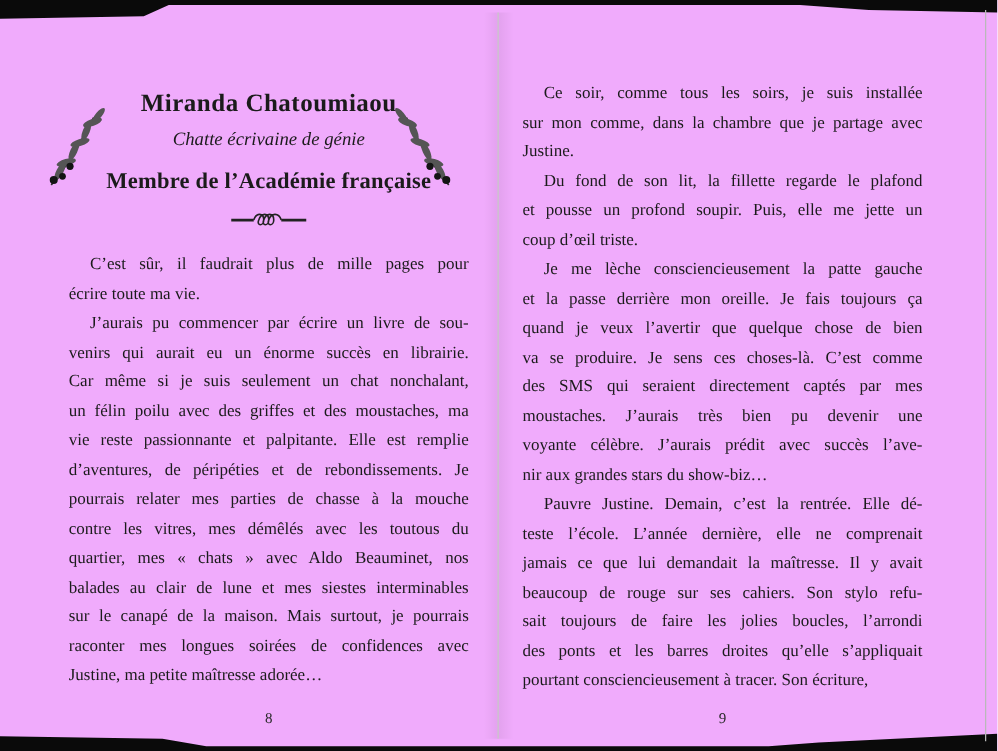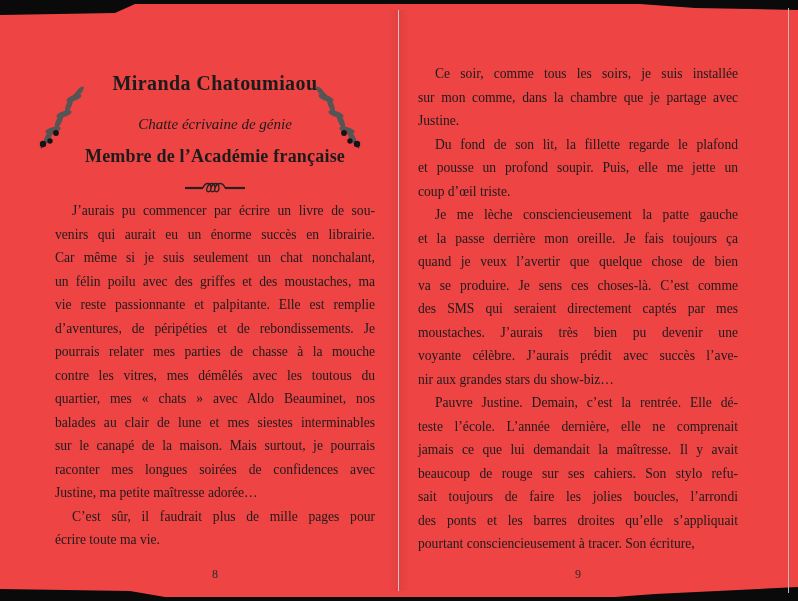--- a/index.html
+++ b/index.html
@@ -1,41 +1,41 @@
 <!DOCTYPE html>
 <html><head>
 <meta charset="utf-8">
 <style>
   html, body { margin: 0; padding: 0; background: #ffffff; }
   .book {
     position: relative;
     width: 798px;
     height: 601px;
-    background: #ef4444;
+    background: #f0abfc;
     overflow: hidden;
     font-family: "Liberation Serif", serif;
     color: #1b1b1b;
   }
   .scan-edge { position: absolute; left: 0; width: 798px; height: 18px; pointer-events: none; }
   .scan-edge.top { top: 0; }
   .scan-edge.bottom { bottom: 0; }
   .gutter-shade {
     position: absolute; left: 387px; top: 10px; bottom: 10px; width: 24px;
     background: linear-gradient(90deg, rgba(0,0,0,0) 0%, rgba(0,0,0,0.05) 45%, rgba(0,0,0,0.05) 55%, rgba(0,0,0,0) 100%);
   }
   .gutter { position: absolute; left: 398px; top: 10px; bottom: 10px; width: 1px; background: #c8c8c8; }
   .edge-right { position: absolute; left: 788px; top: 8px; bottom: 8px; width: 1px; background: #b9b9b9; }
 
   .page { position: absolute; top: 0; width: 399px; height: 601px; }
   .page.left  { left: 0; }
   .page.right { left: 389px; }
 
   .chapter-header { position: absolute; left: 55px; top: 72px; width: 320px; text-align: center; }
   .title { font-size: 20px; font-weight: 700; margin: 0; letter-spacing: 0.4px; }
-  .subtitle { font-style: italic; font-size: 15px; margin-top: 21px; text-align: center; }
+  .subtitle { font-style: italic; font-size: 15px; margin-top: 9px; text-align: center; }
   .affiliation { font-weight: 700; font-size: 18px; margin-top: 13px; letter-spacing: 0.2px; }
   .ornament { margin-top: 13px; line-height: 0; }
 
   .branch { position: absolute; width: 58px; height: 66px; }
   .branch.l { left: 34px; top: 86px; }
   .branch.r { left: 308px; top: 86px; transform: scaleX(-1); }
 
   .page-body { position: absolute; width: 320px; font-size: 13.6px; line-height: 23.5px; }
   #left-body  { left: 55px; top: 199px; }
   #right-body { left: 29px; top: 62px; }
@@ -119,37 +119,37 @@
         <svg viewBox="0 0 64 16" width="64" height="16">
           <path d="M2 8 H20" stroke="#222222" stroke-width="2.2" fill="none"></path>
           <path d="M20 8 C22 2, 28 2, 28 8 C28 13, 22 13, 24 8 C26 2, 32 2, 32 8 C32 13, 26 13, 28 8 C30 2, 36 2, 36 8 C36 13, 30 13, 32 8 C34 2, 40 2, 42 8" stroke="#222222" stroke-width="1.3" fill="none"></path>
           <path d="M42 8 H62" stroke="#222222" stroke-width="2.2" fill="none"></path>
         </svg>
       </div>
     </div>
 
     <div class="page-body" id="left-body">
         <div class="paragraph">
+          <div class="line first">C’est sûr, il faudrait plus de mille pages pour</div>
+          <div class="line last">écrire toute ma vie.</div>
+        </div>
+        <div class="paragraph">
           <div class="line first">J’aurais pu commencer par écrire un livre de sou-</div>
           <div class="line">venirs qui aurait eu un énorme succès en librairie.</div>
           <div class="line">Car même si je suis seulement un chat nonchalant,</div>
           <div class="line">un félin poilu avec des griffes et des moustaches, ma</div>
           <div class="line">vie reste passionnante et palpitante. Elle est remplie</div>
           <div class="line">d’aventures, de péripéties et de rebondissements. Je</div>
           <div class="line">pourrais relater mes parties de chasse à la mouche</div>
           <div class="line">contre les vitres, mes démêlés avec les toutous du</div>
           <div class="line">quartier, mes « chats » avec Aldo Beauminet, nos</div>
           <div class="line">balades au clair de lune et mes siestes interminables</div>
           <div class="line">sur le canapé de la maison. Mais surtout, je pourrais</div>
           <div class="line">raconter mes longues soirées de confidences avec</div>
           <div class="line last">Justine, ma petite maîtresse adorée…</div>
-        </div>
-        <div class="paragraph">
-          <div class="line first">C’est sûr, il faudrait plus de mille pages pour</div>
-          <div class="line last">écrire toute ma vie.</div>
         </div>
       </div>
 
     <div class="pagenum left-num">8</div>
   </section>
 
   <section class="page right">
     <div class="page-body" id="right-body">
         <div class="paragraph">
           <div class="line first">Ce soir, comme tous les soirs, je suis installée</div>

